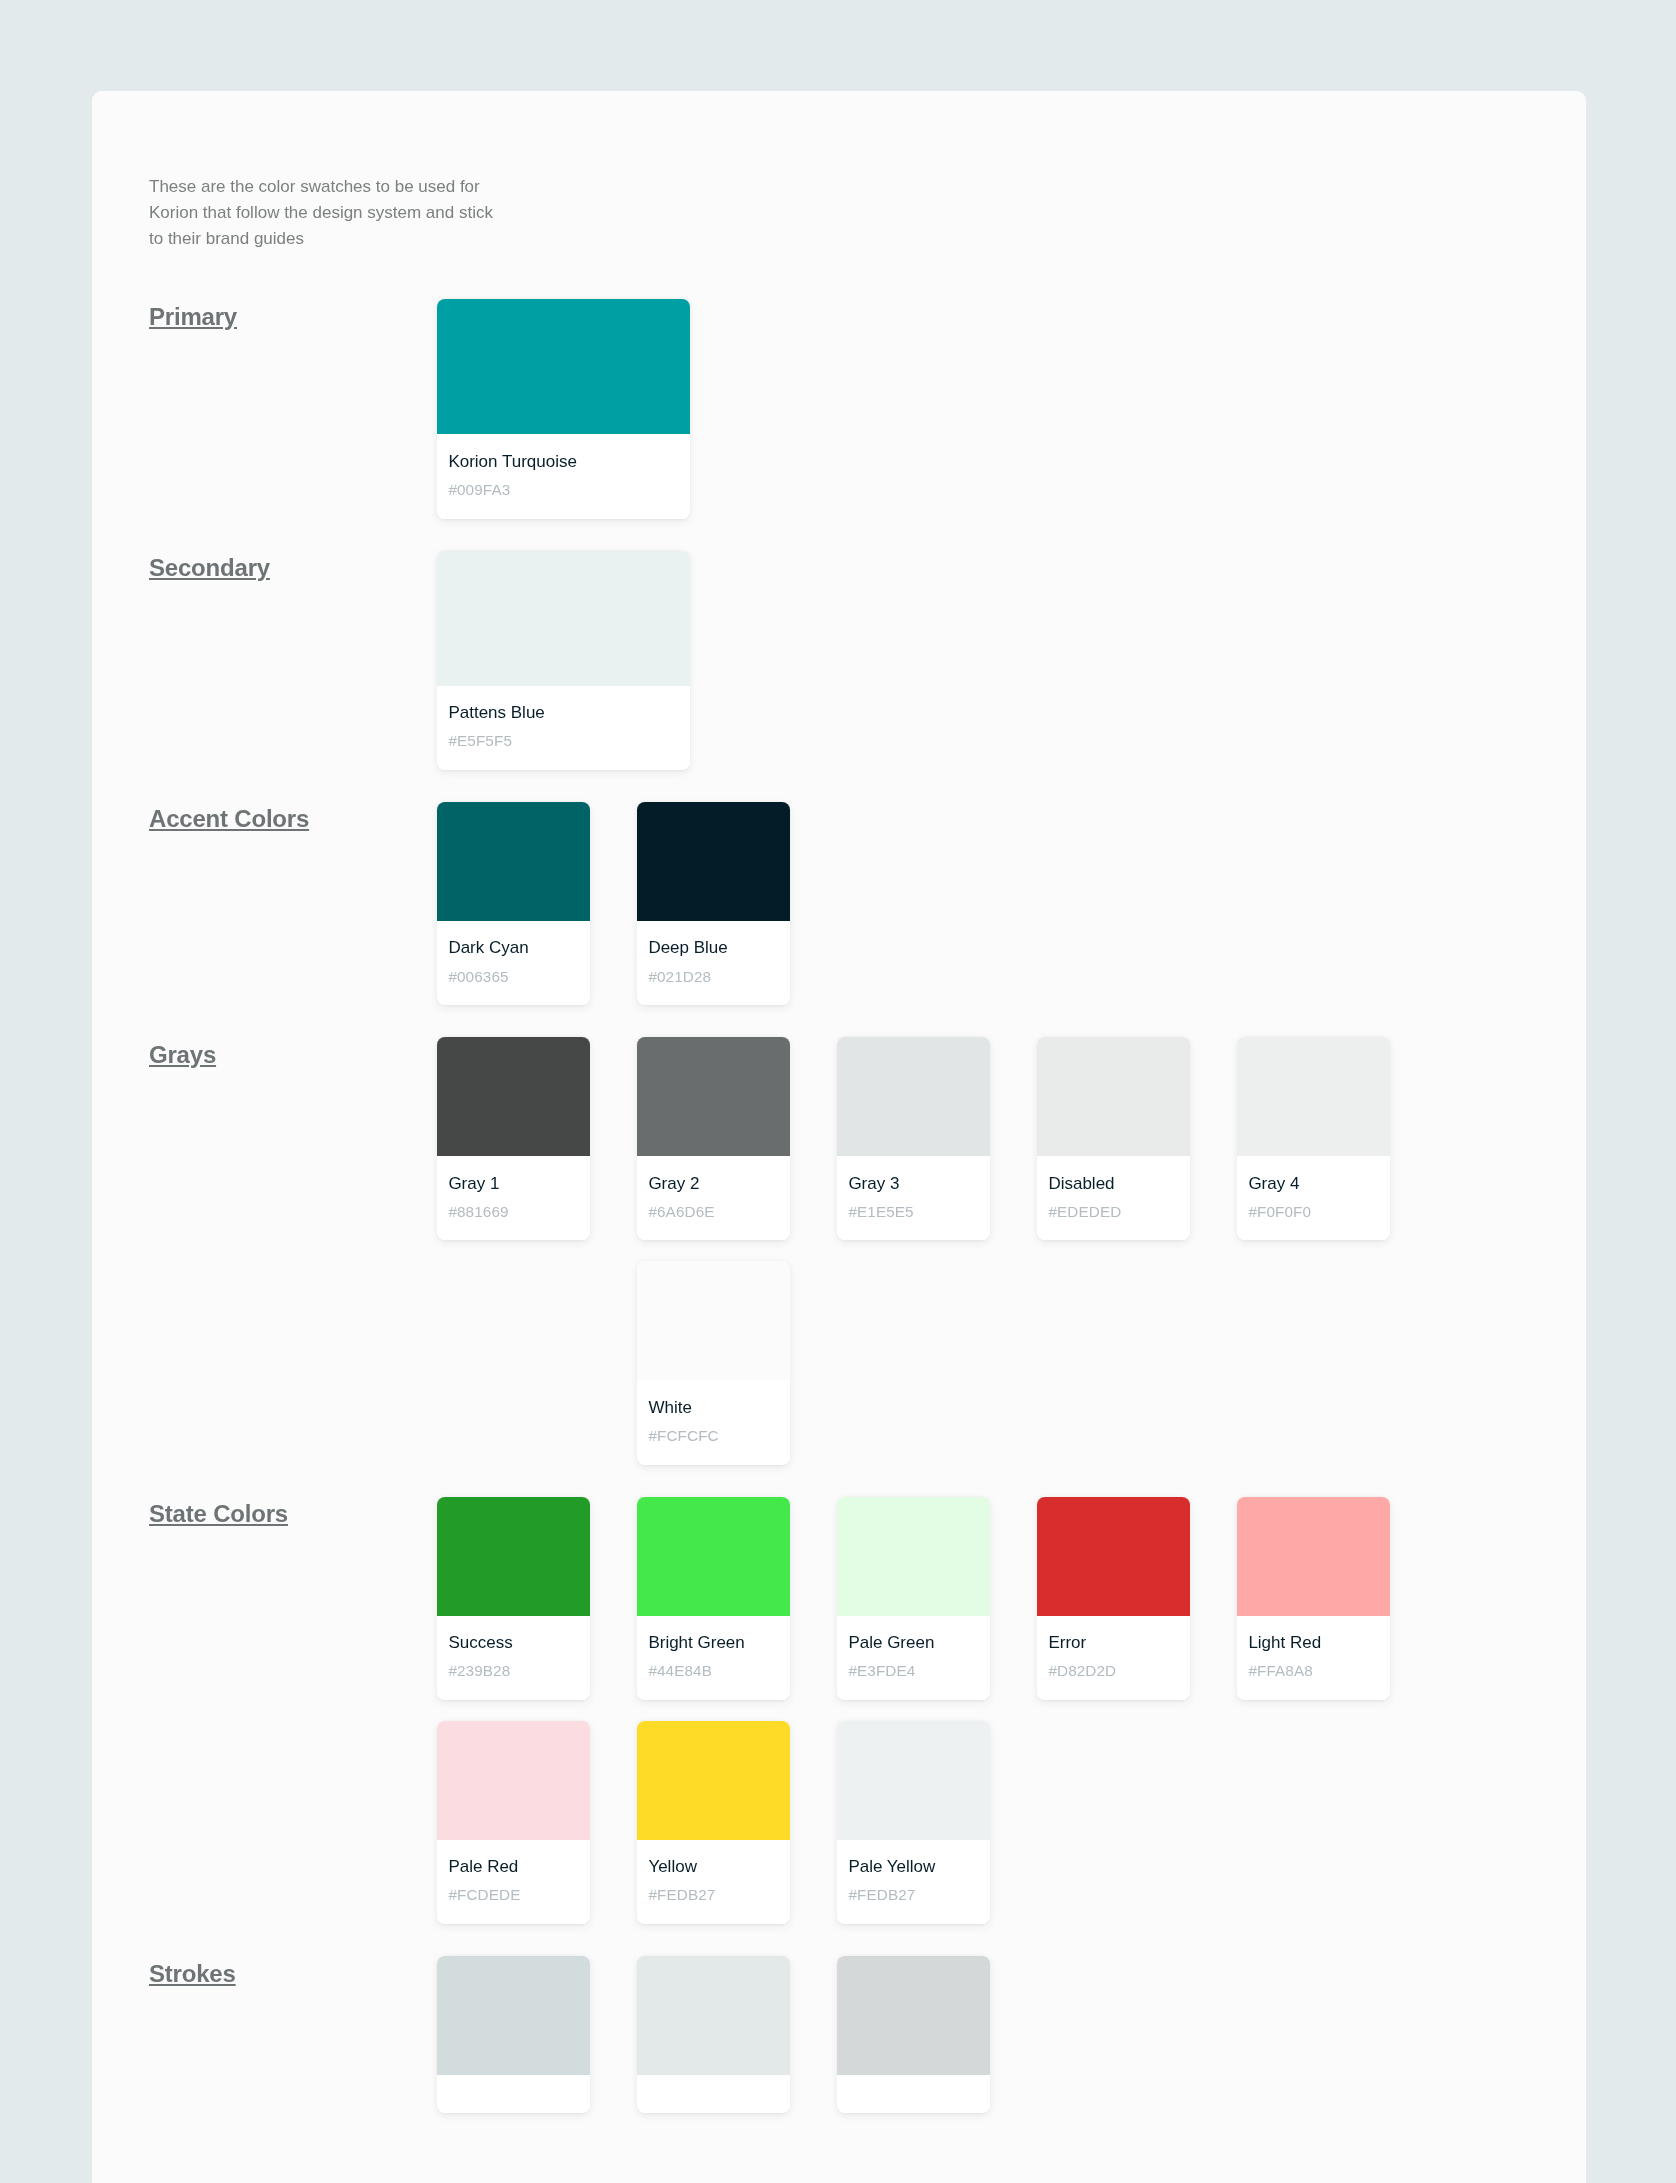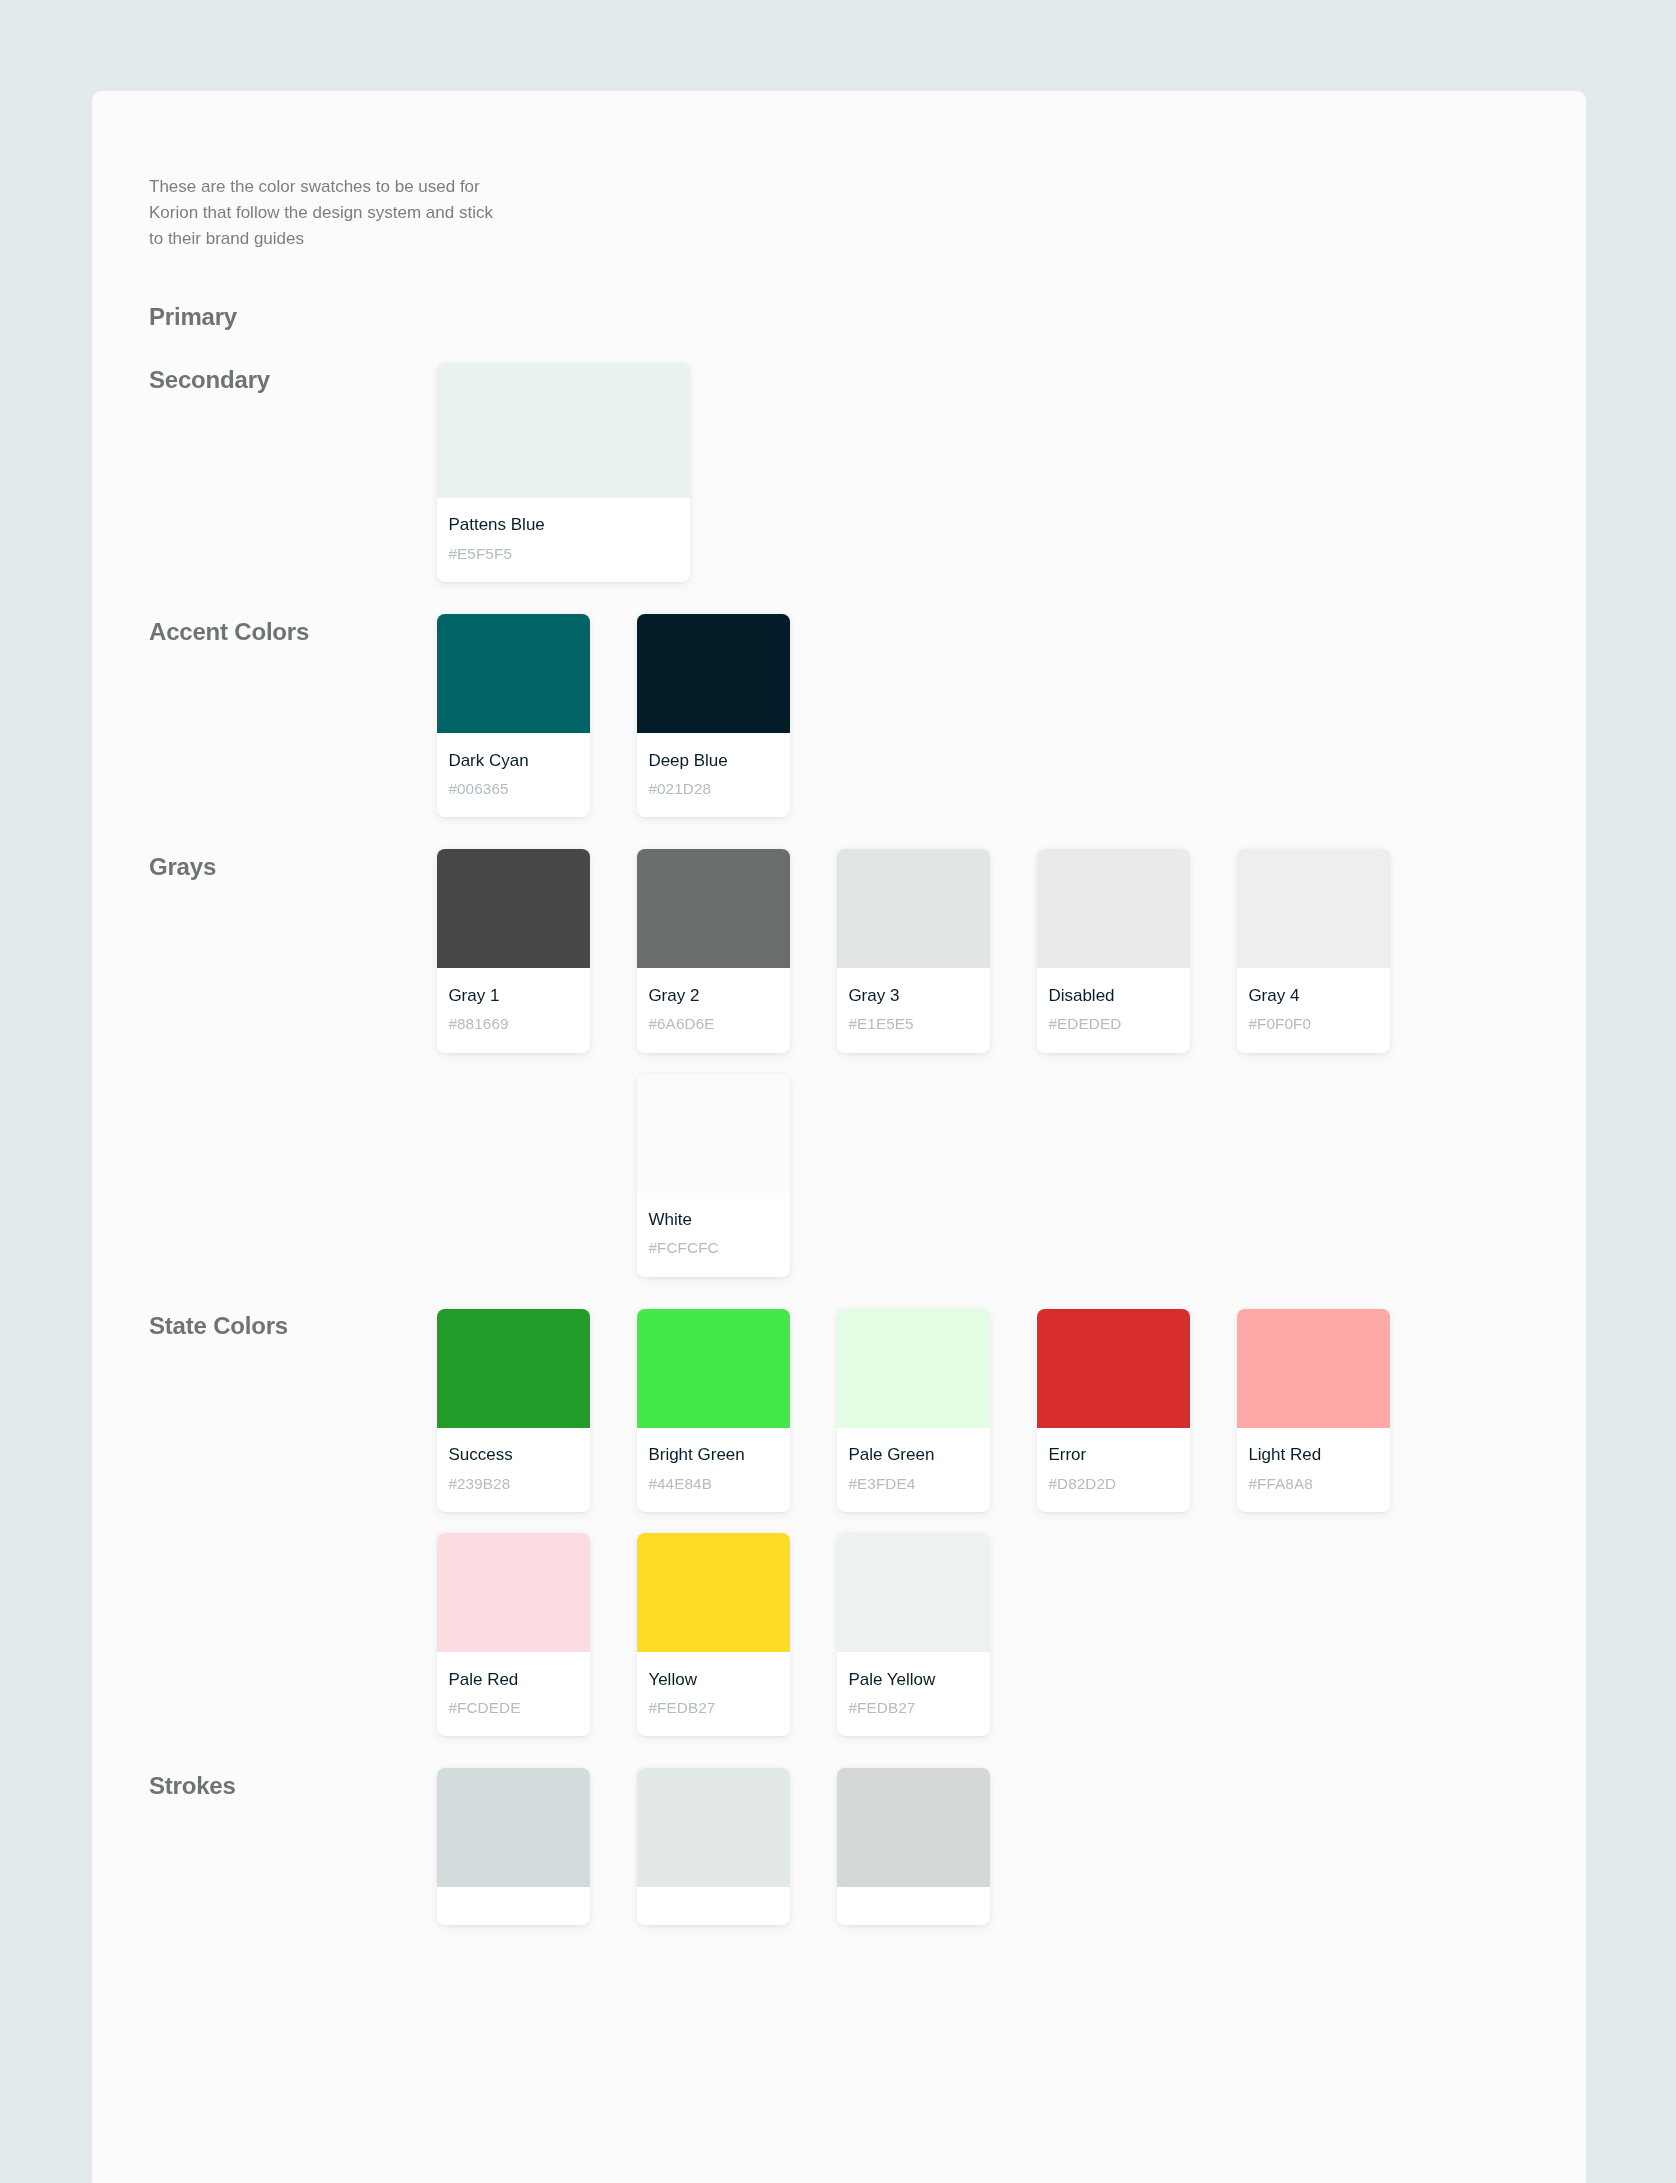--- a/index.html
+++ b/index.html
@@ -65,20 +65,21 @@
   }
 
   .section-title {
     width: 288px;
     flex: 0 0 288px;
     font-size: 24px;
     font-weight: 700;
     color: #6E7476;
     letter-spacing: -0.2px;
     padding-top: 3.5px;
+    text-decoration: underline;
   }
 
   .swatch-grid {
     flex: 1;
     display: flex;
     flex-wrap: wrap;
     gap: 0px;
     max-width: 1013px;
   }
 
@@ -149,20 +150,31 @@
     <div class="sheet-inner">
 
 
       <p class="page-subtitle">These are the color swatches to be used for
 Korion that follow the design system and stick
 to their brand guides</p>
 
       <div id="sections-root">
           <div class="section">
             <div class="section-title">Primary</div>
+            <div class="swatch-grid">
+              <div class="swatch-row">
+                <div class="swatch wide">
+                  <div class="swatch-color" style="background: rgb(0, 159, 163);"></div>
+                  <div class="swatch-meta">
+                    <div class="swatch-name">Korion Turquoise</div>
+                    <div class="swatch-hex">#009FA3</div>
+                  </div>
+                </div>
+              </div>
+            </div>
           </div>
           <div class="section">
             <div class="section-title">Secondary</div>
             <div class="swatch-grid">
               <div class="swatch-row">
                 <div class="swatch wide">
                   <div class="swatch-color" style="background: rgb(234, 241, 241);"></div>
                   <div class="swatch-meta">
                     <div class="swatch-name">Pattens Blue</div>
                     <div class="swatch-hex">#E5F5F5</div>

